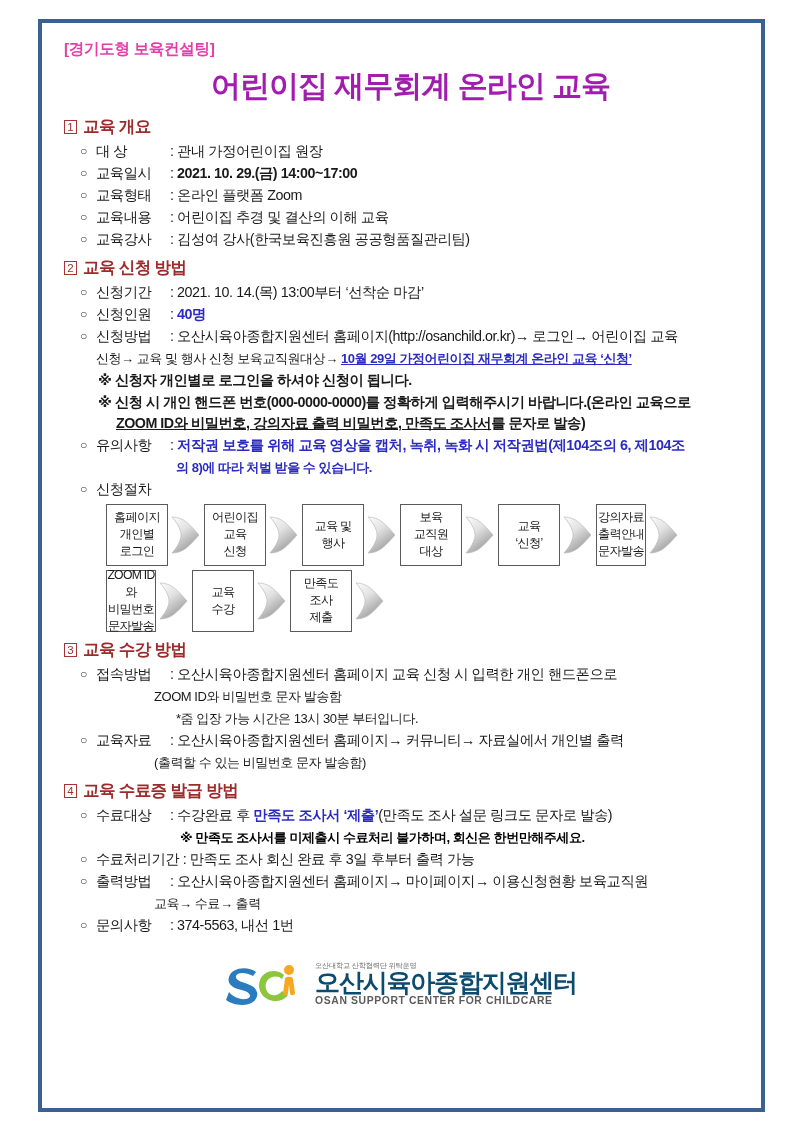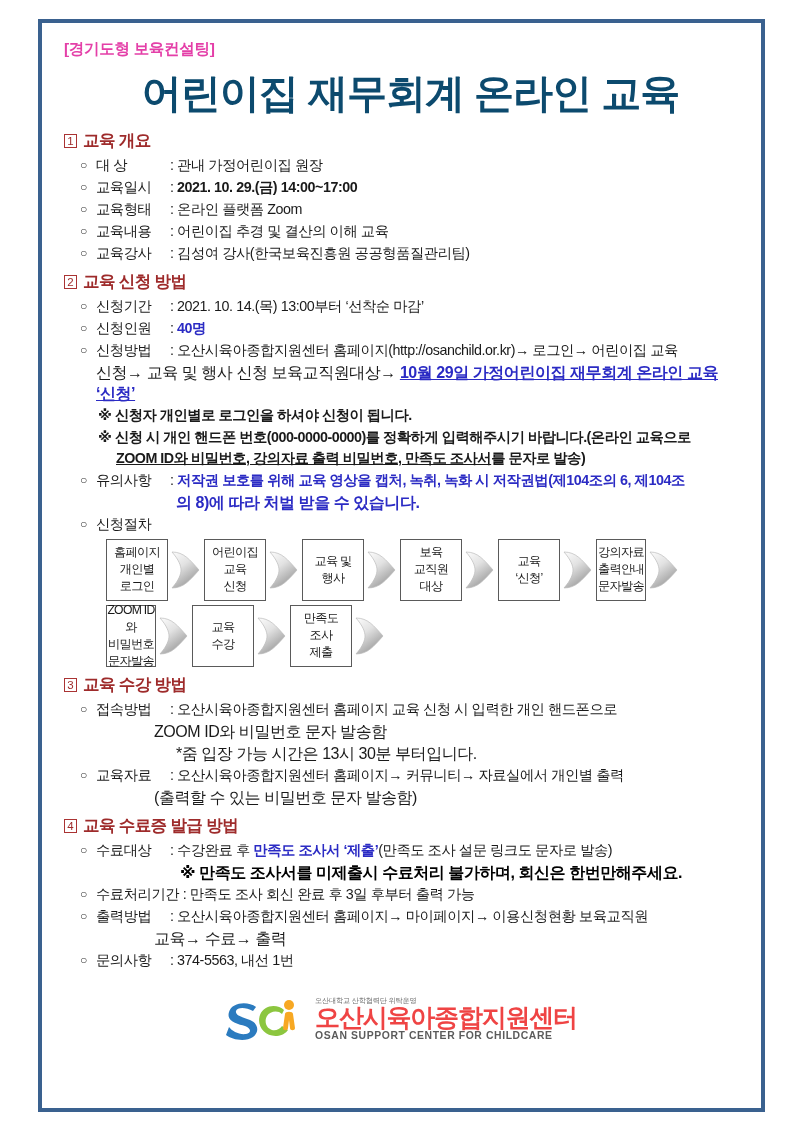--- a/index.html
+++ b/index.html
@@ -37,23 +37,23 @@
   
   .kicker {
     color: #E43FA8;
     font-weight: bold;
     font-size: 15.5px;
     letter-spacing: -0.3px;
     margin: 2px 0 0 6px;
   }
   .doc-title {
     text-align: center;
-    color: #0c4a6e;
-    font-weight: bold;
-    font-size: 40px;
+    color: #a21caf;
+    font-weight: bold;
+    font-size: 30px;
     letter-spacing: -1px;
     margin: 6px 0 9px 22px;
   }
 
   
   .sec-head {
     display: flex;
     align-items: center;
     gap: 6px;
     margin: 7px 0 3px 6px;
@@ -94,21 +94,21 @@
     line-height: 21px;
     color: #333;
   }
   .rowtext { flex: 1 1 auto; }
   .label-w {
     display: inline-block;
     min-width: 74px;
   }
   .cont {
     padding-left: 38px;
-    font-size: 16px;
+    font-size: 13px;
     line-height: 21px;
     letter-spacing: -0.45px;
     margin-bottom: 1px;
   }
   .cont-deep { padding-left: 118px; }
   .cont-mid  { padding-left: 96px; }
   .note {
     padding-left: 40px;
     font-size: 14.3px;
     line-height: 21.5px;
@@ -168,21 +168,21 @@
   .logo-micro {
     font-size: 7.2px;
     color: #6c6c6c;
     letter-spacing: -0.2px;
     margin-bottom: 1px;
     font-weight: normal;
   }
   .logo-ko {
     font-size: 25px;
     font-weight: bold;
-    color: #ef4444;
+    color: #0c4a6e;
     letter-spacing: -1.2px;
   }
   .logo-en {
     font-size: 10.4px;
     font-weight: bold;
     color: #5b5b5b;
     letter-spacing: 0.6px;
     margin-top: 1px;
   }
 </style>

